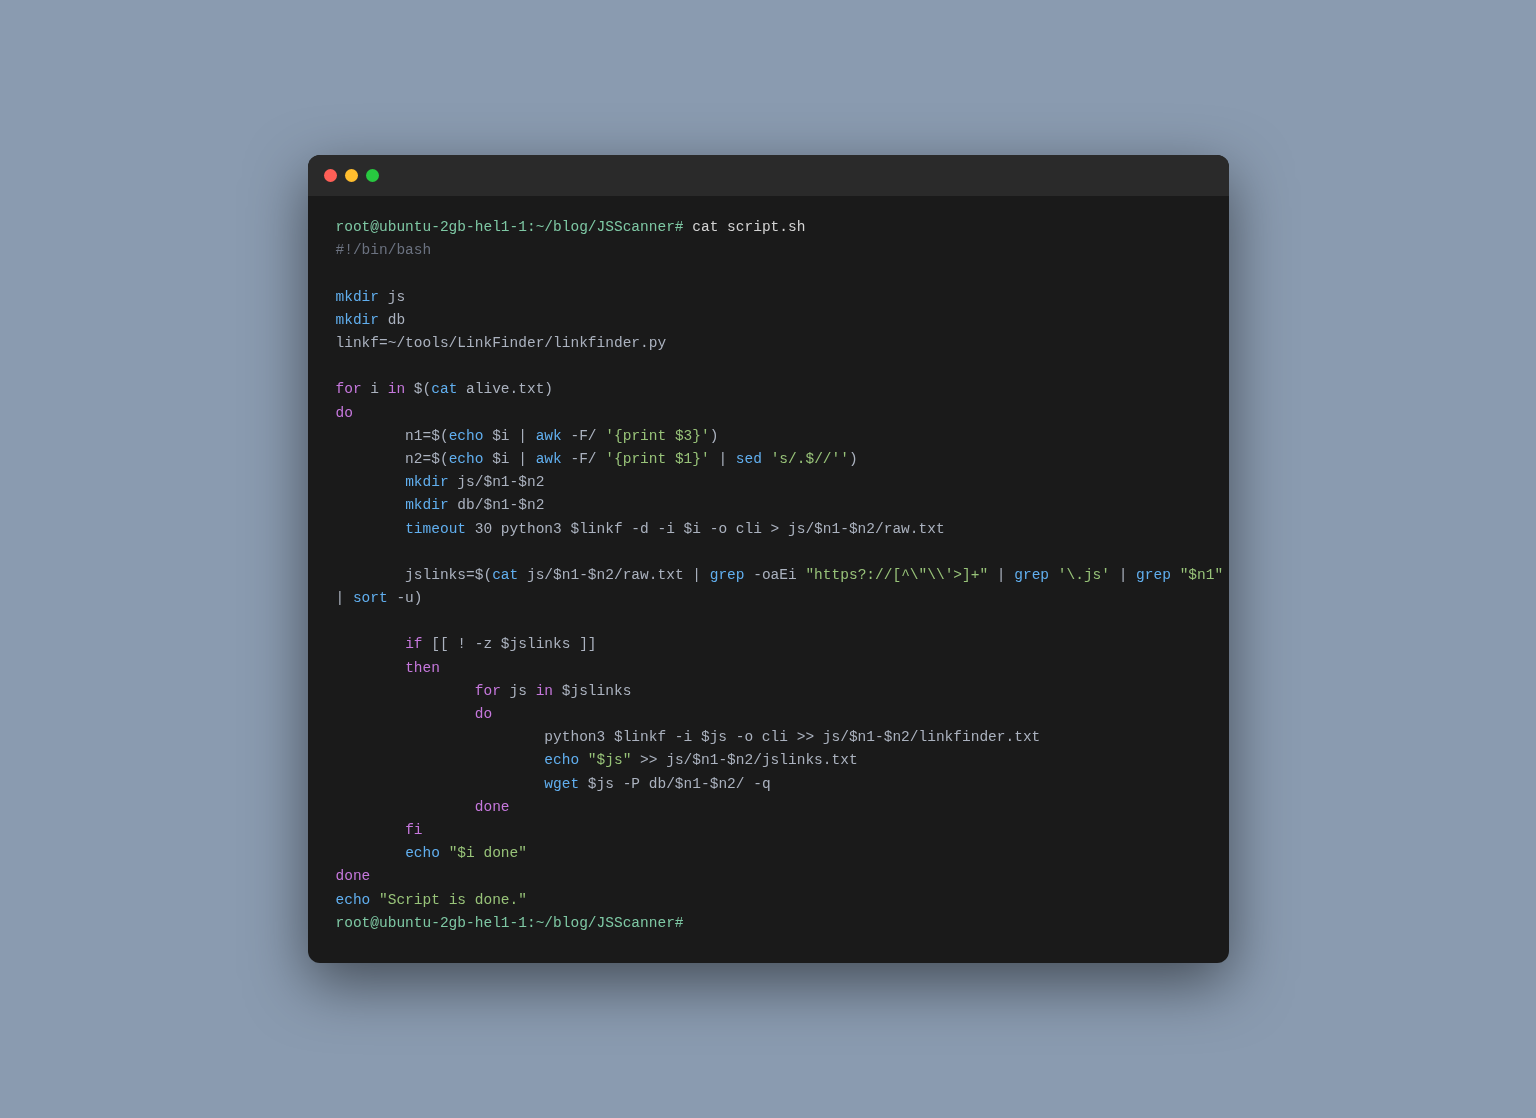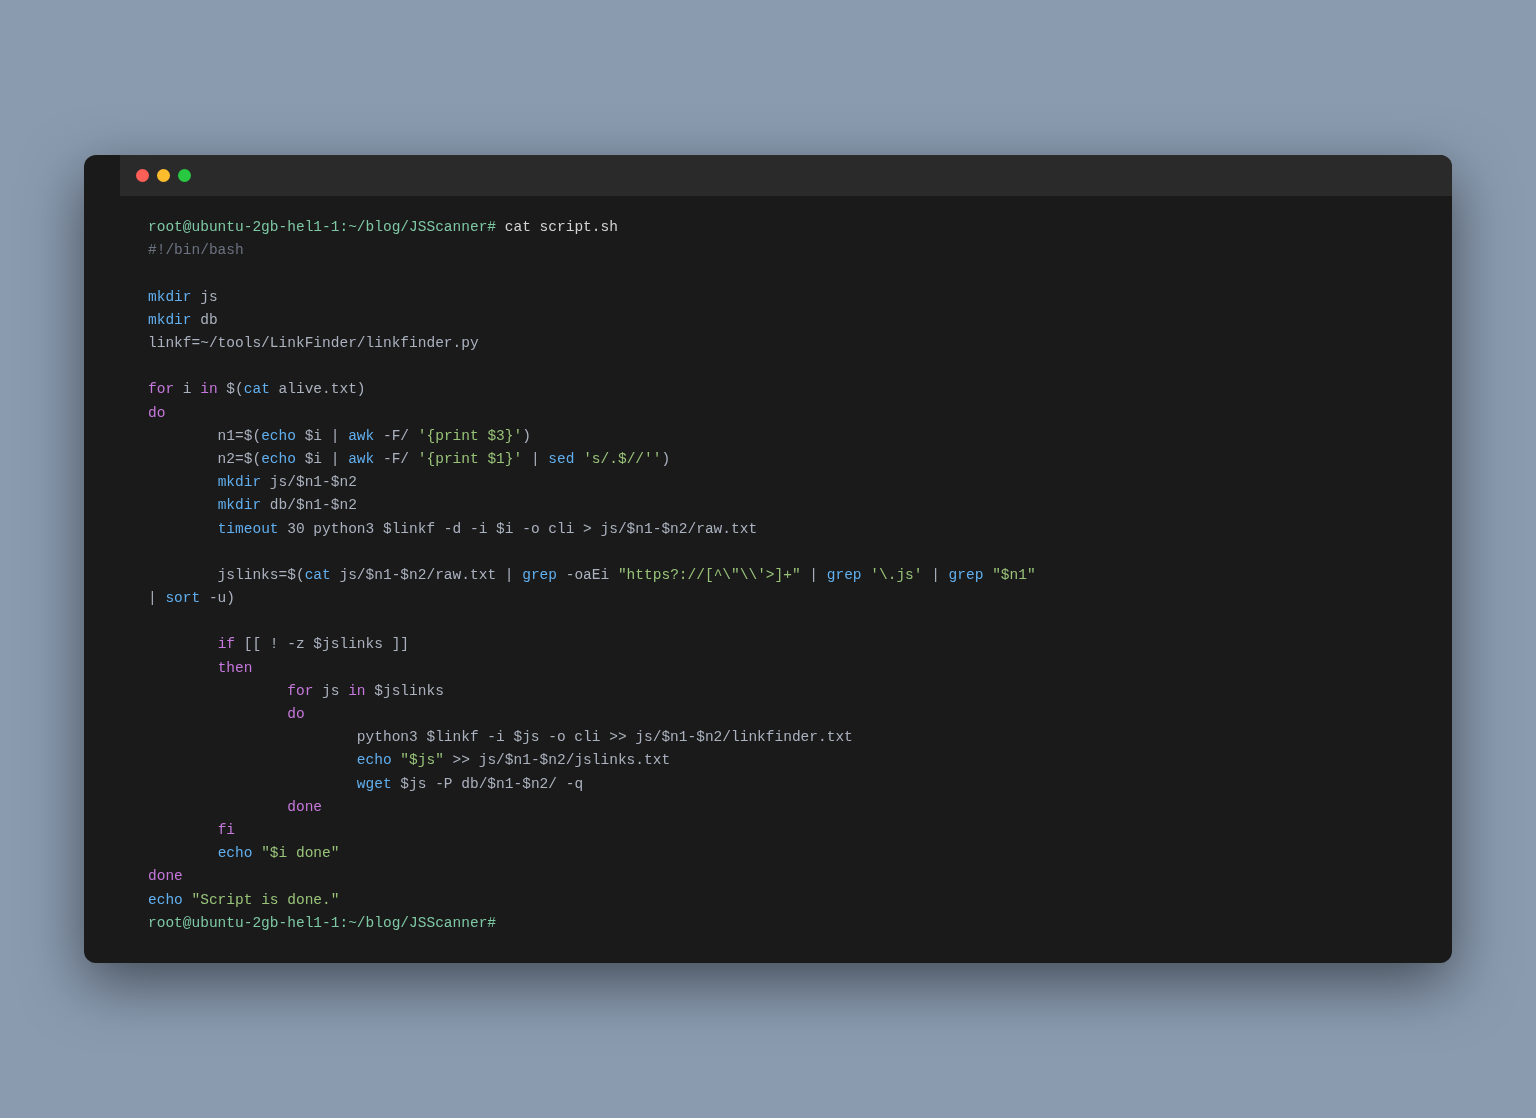--- a/index.html
+++ b/index.html
@@ -8,26 +8,25 @@
       width: 1536px;
       height: 1118px;
       background: #8a9bb0;
       display: flex;
       align-items: center;
       justify-content: center;
       font-family: 'Menlo', 'Monaco', 'Courier New', monospace;
     }
 
     .window {
-      width: 1368px;
+      width: 921px;
       background: #1a1a1a;
       border-radius: 12px;
       overflow: hidden;
       box-shadow: 0 20px 60px rgba(0,0,0,0.5);
-      padding-left: 36px;
     }
 
     .titlebar {
       background: #2a2a2a;
       padding: 14px 16px;
       display: flex;
       align-items: center;
       gap: 8px;
     }
 

